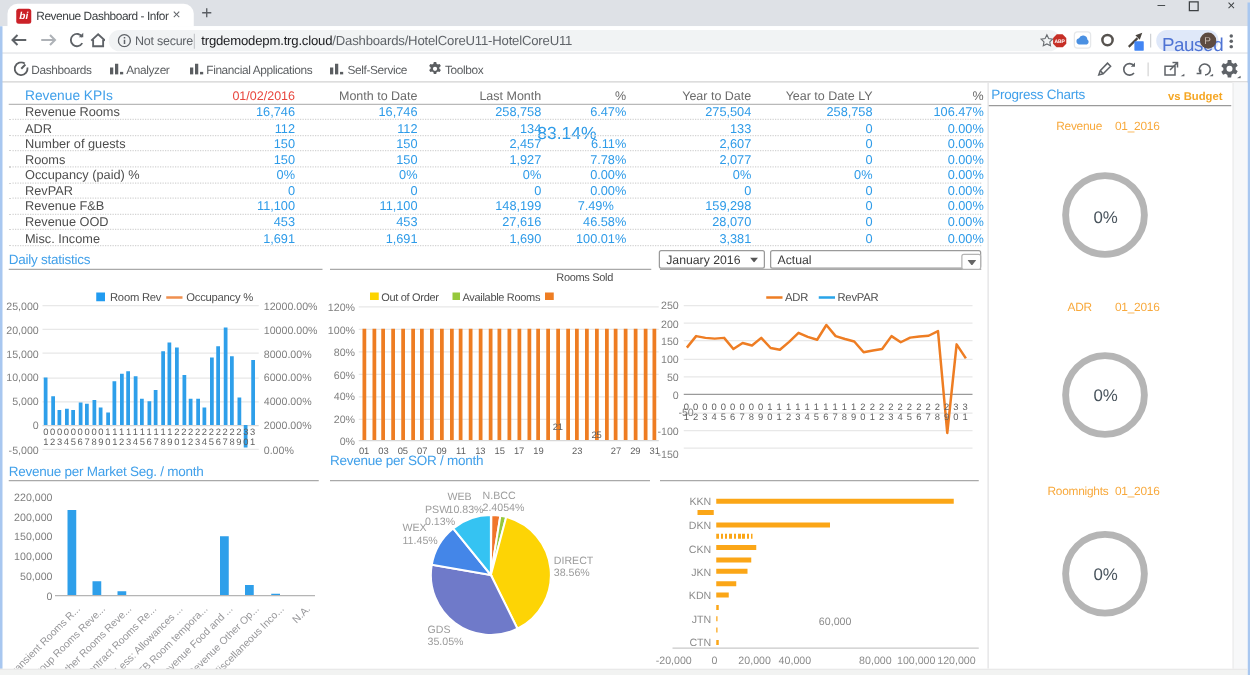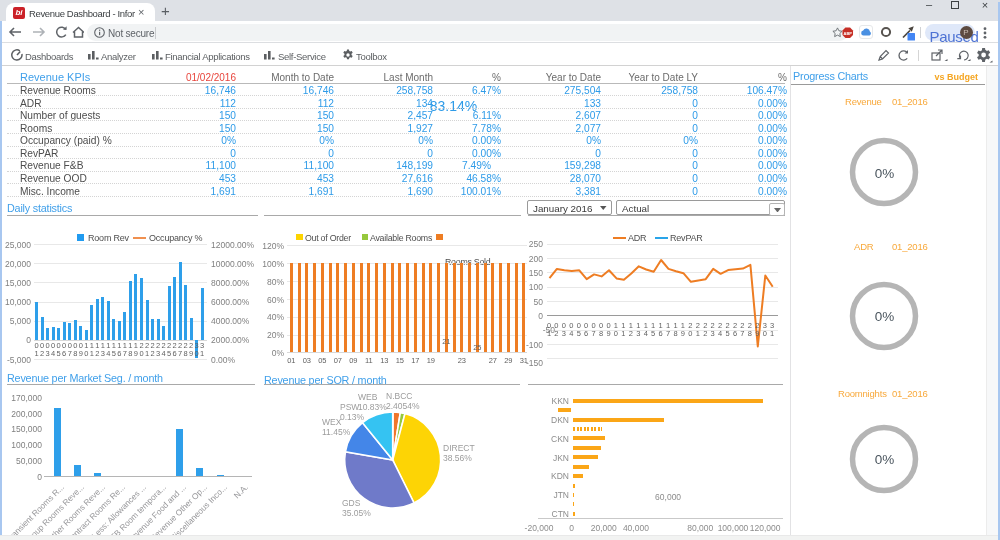--- a/index.html
+++ b/index.html
@@ -24,20 +24,21 @@
       <path d="M65 7.5 L70.5 2.5 L76 7.5 M66.5 6.8 V12 h8 V6.8" stroke="#5f6368" stroke-width="1.5" fill="none"></path>
     </svg>
 <div style="position:absolute;left:87px;top:24px;width:761px;height:17px;background:#f1f3f4;border-radius:9px;"></div>
 <svg class="a" style="left:94px;top:27px" width="11" height="11" viewBox="0 0 11 11">
       <circle cx="5.5" cy="5.5" r="4.8" fill="none" stroke="#5f6368" stroke-width="1.1"></circle>
       <rect x="5" y="4.8" width="1.2" height="3.4" fill="#5f6368"></rect>
       <rect x="5" y="2.6" width="1.2" height="1.2" fill="#5f6368"></rect>
     </svg>
 <div style="position:absolute;left:108px;top:27.5px;width:46px;height:12px;font-size:10px;letter-spacing:-0.2px;color:#5f6368;white-space:nowrap;">Not secure</div>
 <div style="position:absolute;left:155px;top:26.5px;width:1px;height:12px;background:#c8cacd;"></div>
+<div style="position:absolute;left:161px;top:27px;width:600px;height:13px;font-size:10.5px;letter-spacing:-0.15px;color:#5f6368;white-space:nowrap;"><span style="color:#202124;">trgdemodepm.trg.cloud</span>/Dashboards/HotelCoreU11-HotelCoreU11</div>
 <svg class="a" style="left:831px;top:26px" width="13" height="13" viewBox="0 0 24 24" fill="none" stroke="#6a6e72" stroke-width="1.7">
       <path d="M12 3.5l2.6 5.3 5.9.9-4.2 4.1 1 5.8-5.3-2.8-5.3 2.8 1-5.8-4.2-4.1 5.9-.9z"></path>
     </svg>
 <svg class="a" style="left:842px;top:26.5px" width="11.5" height="11.5" viewBox="0 0 12 12">
       <polygon points="3.6,0.5 8.4,0.5 11.5,3.6 11.5,8.4 8.4,11.5 3.6,11.5 0.5,8.4 0.5,3.6" fill="#c62f26"></polygon>
       <text x="6" y="8" font-size="4.2" fill="#fff" text-anchor="middle" font-weight="bold">ABP</text>
     </svg>
 <div style="position:absolute;left:859px;top:25px;width:14px;height:14px;background:#fff;border:1px solid #e6e8ea;border-radius:3px;"></div>
 <svg class="a" style="left:860px;top:28px" width="12" height="9" viewBox="0 0 24 16">
       <path d="M19 14H7a5 5 0 01-.6-9.9A7 7 0 0119.8 6 4.5 4.5 0 0119 14z" fill="#4a90e2"></path>
@@ -297,21 +298,21 @@
 <div class="a xd" style="position:absolute;left:187.66px;top:341.8px;width:7px;height:18px;">2<br>9</div>
 <div style="position:absolute;left:195.17999999999998px;top:339.8px;width:3px;height:18.3936px;background:#2e9fea;"></div>
 <div class="a xd" style="position:absolute;left:193.17999999999998px;top:341.8px;width:7px;height:18px;">3<br>0</div>
 <div style="position:absolute;left:200.7px;top:287.6848px;width:3px;height:52.1152px;background:#2e9fea;"></div>
 <div class="a xd" style="position:absolute;left:198.7px;top:341.8px;width:7px;height:18px;">3<br>1</div>
 <div style="position:absolute;left:296px;top:233.5px;width:6.5px;height:6.5px;background:#fdd400;"></div>
 <div style="position:absolute;left:305px;top:233px;width:60px;height:10px;font-size:8.8px;letter-spacing:-0.25px;color:#4f4f4f;white-space:nowrap;">Out of Order</div>
 <div style="position:absolute;left:361.5px;top:233.5px;width:6.5px;height:6.5px;background:#96c83c;"></div>
 <div style="position:absolute;left:370px;top:233px;width:78px;height:10px;font-size:8.8px;letter-spacing:-0.25px;color:#4f4f4f;white-space:nowrap;">Available Rooms</div>
 <div style="position:absolute;left:436px;top:233.5px;width:6.5px;height:6.5px;background:#ee7d23;"></div>
-<div style="position:absolute;left:445px;top:217px;width:56px;height:10px;font-size:8.8px;letter-spacing:-0.25px;color:#4f4f4f;white-space:nowrap;margin-top:40px;">Rooms Sold</div>
+<div style="position:absolute;left:445px;top:217px;width:56px;height:10px;font-size:8.8px;letter-spacing:-0.25px;color:#4f4f4f;white-space:nowrap;">Rooms Sold</div>
 <div style="position:absolute;left:287px;top:245.3px;width:240px;height:1px;background:#e8e8e8;"></div>
 <div style="position:absolute;left:255px;top:240.8px;width:29px;height:9px;font-size:8.5px;color:#808080;text-align:right;">120%</div>
 <div style="position:absolute;left:287px;top:263.3px;width:240px;height:1px;background:#e8e8e8;"></div>
 <div style="position:absolute;left:255px;top:258.8px;width:29px;height:9px;font-size:8.5px;color:#808080;text-align:right;">100%</div>
 <div style="position:absolute;left:287px;top:281.3px;width:240px;height:1px;background:#e8e8e8;"></div>
 <div style="position:absolute;left:255px;top:276.8px;width:29px;height:9px;font-size:8.5px;color:#808080;text-align:right;">80%</div>
 <div style="position:absolute;left:287px;top:299.0px;width:240px;height:1px;background:#e8e8e8;"></div>
 <div style="position:absolute;left:255px;top:294.5px;width:29px;height:9px;font-size:8.5px;color:#808080;text-align:right;">60%</div>
 <div style="position:absolute;left:287px;top:316.9px;width:240px;height:1px;background:#e8e8e8;"></div>
 <div style="position:absolute;left:255px;top:312.4px;width:29px;height:9px;font-size:8.5px;color:#808080;text-align:right;">40%</div>
@@ -416,25 +417,25 @@
 <div class="a xd" style="position:absolute;left:709.1800000000001px;top:321.5px;width:7px;height:18px;">2<br>3</div>
 <div class="a xd" style="position:absolute;left:716.62px;top:321.5px;width:7px;height:18px;">2<br>4</div>
 <div class="a xd" style="position:absolute;left:724.06px;top:321.5px;width:7px;height:18px;">2<br>5</div>
 <div class="a xd" style="position:absolute;left:731.5px;top:321.5px;width:7px;height:18px;">2<br>6</div>
 <div class="a xd" style="position:absolute;left:738.94px;top:321.5px;width:7px;height:18px;">2<br>7</div>
 <div class="a xd" style="position:absolute;left:746.38px;top:321.5px;width:7px;height:18px;">2<br>8</div>
 <div class="a xd" style="position:absolute;left:753.82px;top:321.5px;width:7px;height:18px;">2<br>9</div>
 <div class="a xd" style="position:absolute;left:761.26px;top:321.5px;width:7px;height:18px;">3<br>0</div>
 <div class="a xd" style="position:absolute;left:768.7px;top:321.5px;width:7px;height:18px;">3<br>1</div>
 <div style="position:absolute;left:7px;top:371.5px;width:250px;height:13px;font-size:10.8px;letter-spacing:-0.2px;color:#41a0ea;">Revenue per Market Seg. / month</div>
-<div style="position:absolute;left:264px;top:374px;width:250px;height:13px;font-size:10.8px;letter-spacing:-0.2px;color:#41a0ea;">Revenue per SOR / month</div>
+<div style="position:absolute;left:264px;top:363px;width:250px;height:13px;font-size:10.8px;letter-spacing:-0.2px;color:#41a0ea;">Revenue per SOR / month</div>
 <div style="position:absolute;left:7px;top:384px;width:248px;height:1px;background:#a9a9a9;"></div>
 <div style="position:absolute;left:264px;top:384px;width:256px;height:1px;background:#a9a9a9;"></div>
 <div style="position:absolute;left:528px;top:384px;width:255px;height:1px;background:#a9a9a9;"></div>
-<div style="position:absolute;left:4px;top:392.6px;width:38px;height:9px;font-size:8.5px;color:#808080;text-align:right;">170,000</div>
+<div style="position:absolute;left:4px;top:392.6px;width:38px;height:9px;font-size:8.5px;color:#808080;text-align:right;">220,000</div>
 <div style="position:absolute;left:4px;top:408.6px;width:38px;height:9px;font-size:8.5px;color:#808080;text-align:right;">200,000</div>
 <div style="position:absolute;left:4px;top:424.3px;width:38px;height:9px;font-size:8.5px;color:#808080;text-align:right;">150,000</div>
 <div style="position:absolute;left:4px;top:440.2px;width:38px;height:9px;font-size:8.5px;color:#808080;text-align:right;">100,000</div>
 <div style="position:absolute;left:4px;top:455.9px;width:38px;height:9px;font-size:8.5px;color:#808080;text-align:right;">50,000</div>
 <div style="position:absolute;left:4px;top:471.6px;width:38px;height:9px;font-size:8.5px;color:#808080;text-align:right;">0</div>
 <div style="position:absolute;left:44px;top:475.8px;width:208px;height:1.5px;background:#b5b5b5;"></div>
 <div style="position:absolute;left:53.5px;top:408.20000000000005px;width:7px;height:67.6px;background:#2e9fea;"></div>
 <div style="position:absolute;left:73.9px;top:464.7px;width:7px;height:11.1px;background:#2e9fea;"></div>
 <div style="position:absolute;left:94.3px;top:473.3px;width:7px;height:2.5px;background:#2e9fea;"></div>
 <div style="position:absolute;left:175.9px;top:429.40000000000003px;width:7px;height:46.4px;background:#2e9fea;"></div>

